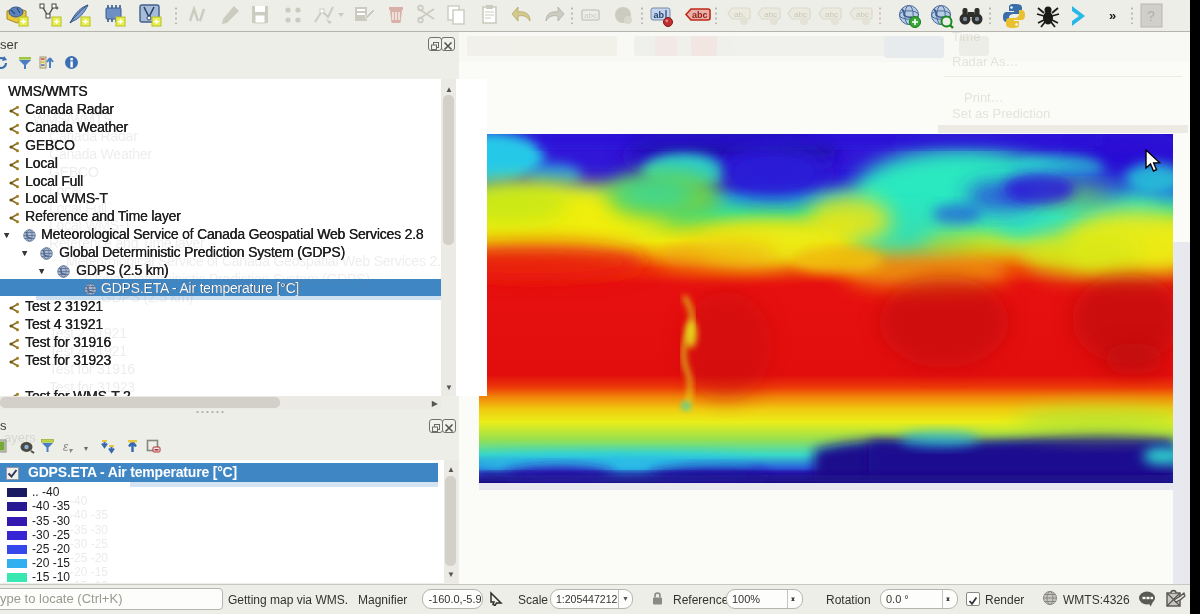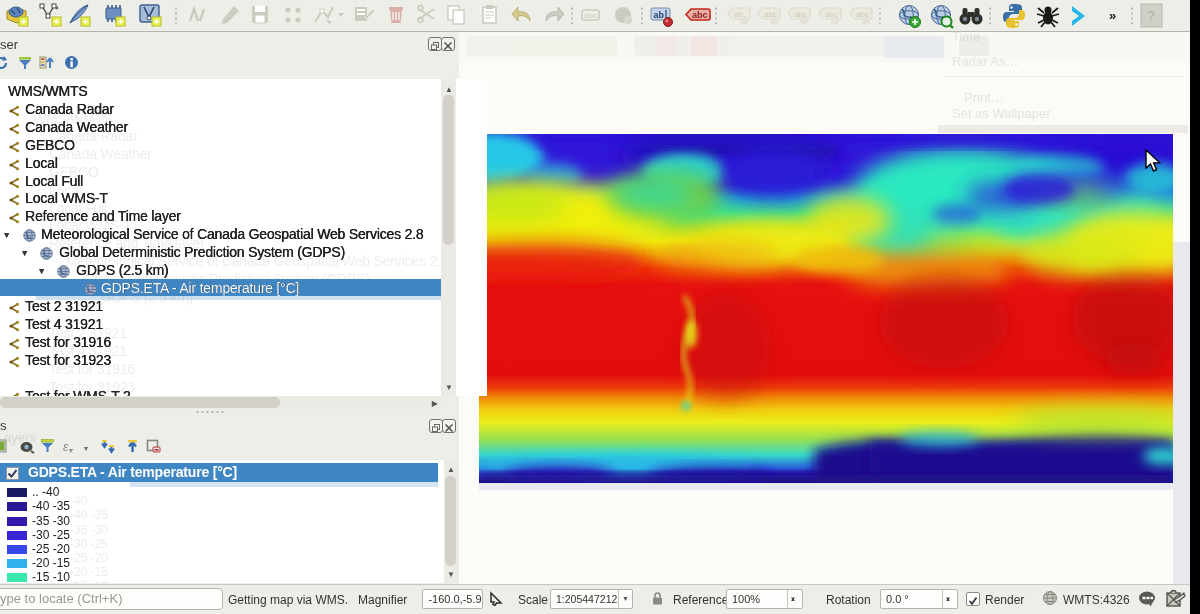--- a/index.html
+++ b/index.html
@@ -15,38 +15,38 @@
        background-size:4px 5px;}
   
   #leftcol{left:0;top:32px;width:458px;height:552px;background:#eeeee8;}
   .ptitle{position:absolute;font-size:13px;color:#3c3c38;}
   .winbtn{position:absolute;width:12px;height:12px;border:1px solid #72726c;border-radius:3px;background:#f2f2ec;}
   .treerow{position:absolute;font-size:14px;color:#202020;white-space:nowrap;letter-spacing:-0.2px;text-shadow:0.35px 0 0 #202020;}
   .ghost{position:absolute;font-size:14px;color:rgba(125,125,117,0.14);white-space:nowrap;letter-spacing:-0.2px;}
   
   #statusbar{left:0;top:584px;width:1190px;height:30px;background:#eeeee8;border-top:1px solid #c8c8c0;z-index:5;}
   .sbtext{position:absolute;font-size:12px;color:#33332f;top:8px;}
-  .sbbox{position:absolute;top:4px;height:18px;background:#fdfdfb;border:1px solid #b6b6ae;border-radius:2px;
+  .sbbox{position:absolute;top:4px;height:18px;background:#fdfdfb;border:1px solid #b6b6ae;border-radius:9px;
          font-size:11px;color:#33332f;line-height:18px;padding-left:5px;}
   
   #canvas{left:459px;top:32px;width:731px;height:552px;background:#fbfbf8;}
   .spin{position:absolute;right:0;top:0;width:14px;height:18px;border-left:1px solid #c4c4bc;}
   .spin:before{content:"\25B2";position:absolute;top:0px;left:2px;font-size:6px;color:#444;}
   .spin:after{content:"\25BC";position:absolute;bottom:0px;left:2px;font-size:6px;color:#444;}
 </style>
 </head>
 <body>
 <div class="abs" id="canvas">
 
 <div class="abs" style="left:493px;top:0px;width:230px;height:104px;color:#e4e4db;font-size:13px;z-index:2;">
   <div style="position:absolute;left:0;top:-3px;">Time</div>
   <div style="position:absolute;left:0;top:22px;">Radar As…</div>
   <div style="position:absolute;left:-8px;top:44px;width:238px;border-top:1px solid #ecece4;"></div>
   <div style="position:absolute;left:12px;top:50px;margin-top:8px;">Print…</div>
-  <div style="position:absolute;left:0;top:74px;">Set as Wallpaper</div>
+  <div style="position:absolute;left:0;top:74px;">Set as Prediction</div>
   <div style="position:absolute;left:-14px;top:93px;width:250px;height:8px;background:#eceae2;"></div>
 </div>
 
 <div class="abs" style="left:0;top:2px;width:731px;height:26px;opacity:0.085;z-index:3;">
   <div style="position:absolute;left:8px;top:2px;width:150px;height:20px;background:#b0a880;border-radius:3px;"></div>
   <div style="position:absolute;left:175px;top:2px;width:120px;height:20px;background:#9a9a90;border-radius:3px;"></div>
   <div style="position:absolute;left:196px;top:2px;width:22px;height:20px;background:#c05050;border-radius:3px;"></div>
   <div style="position:absolute;left:232px;top:2px;width:26px;height:20px;background:#c03030;border-radius:3px;"></div>
   <div style="position:absolute;left:275px;top:2px;width:170px;height:20px;background:#a8a89e;border-radius:3px;"></div>
   <div style="position:absolute;left:425px;top:2px;width:60px;height:22px;background:#5070b0;border-radius:3px;"></div>

